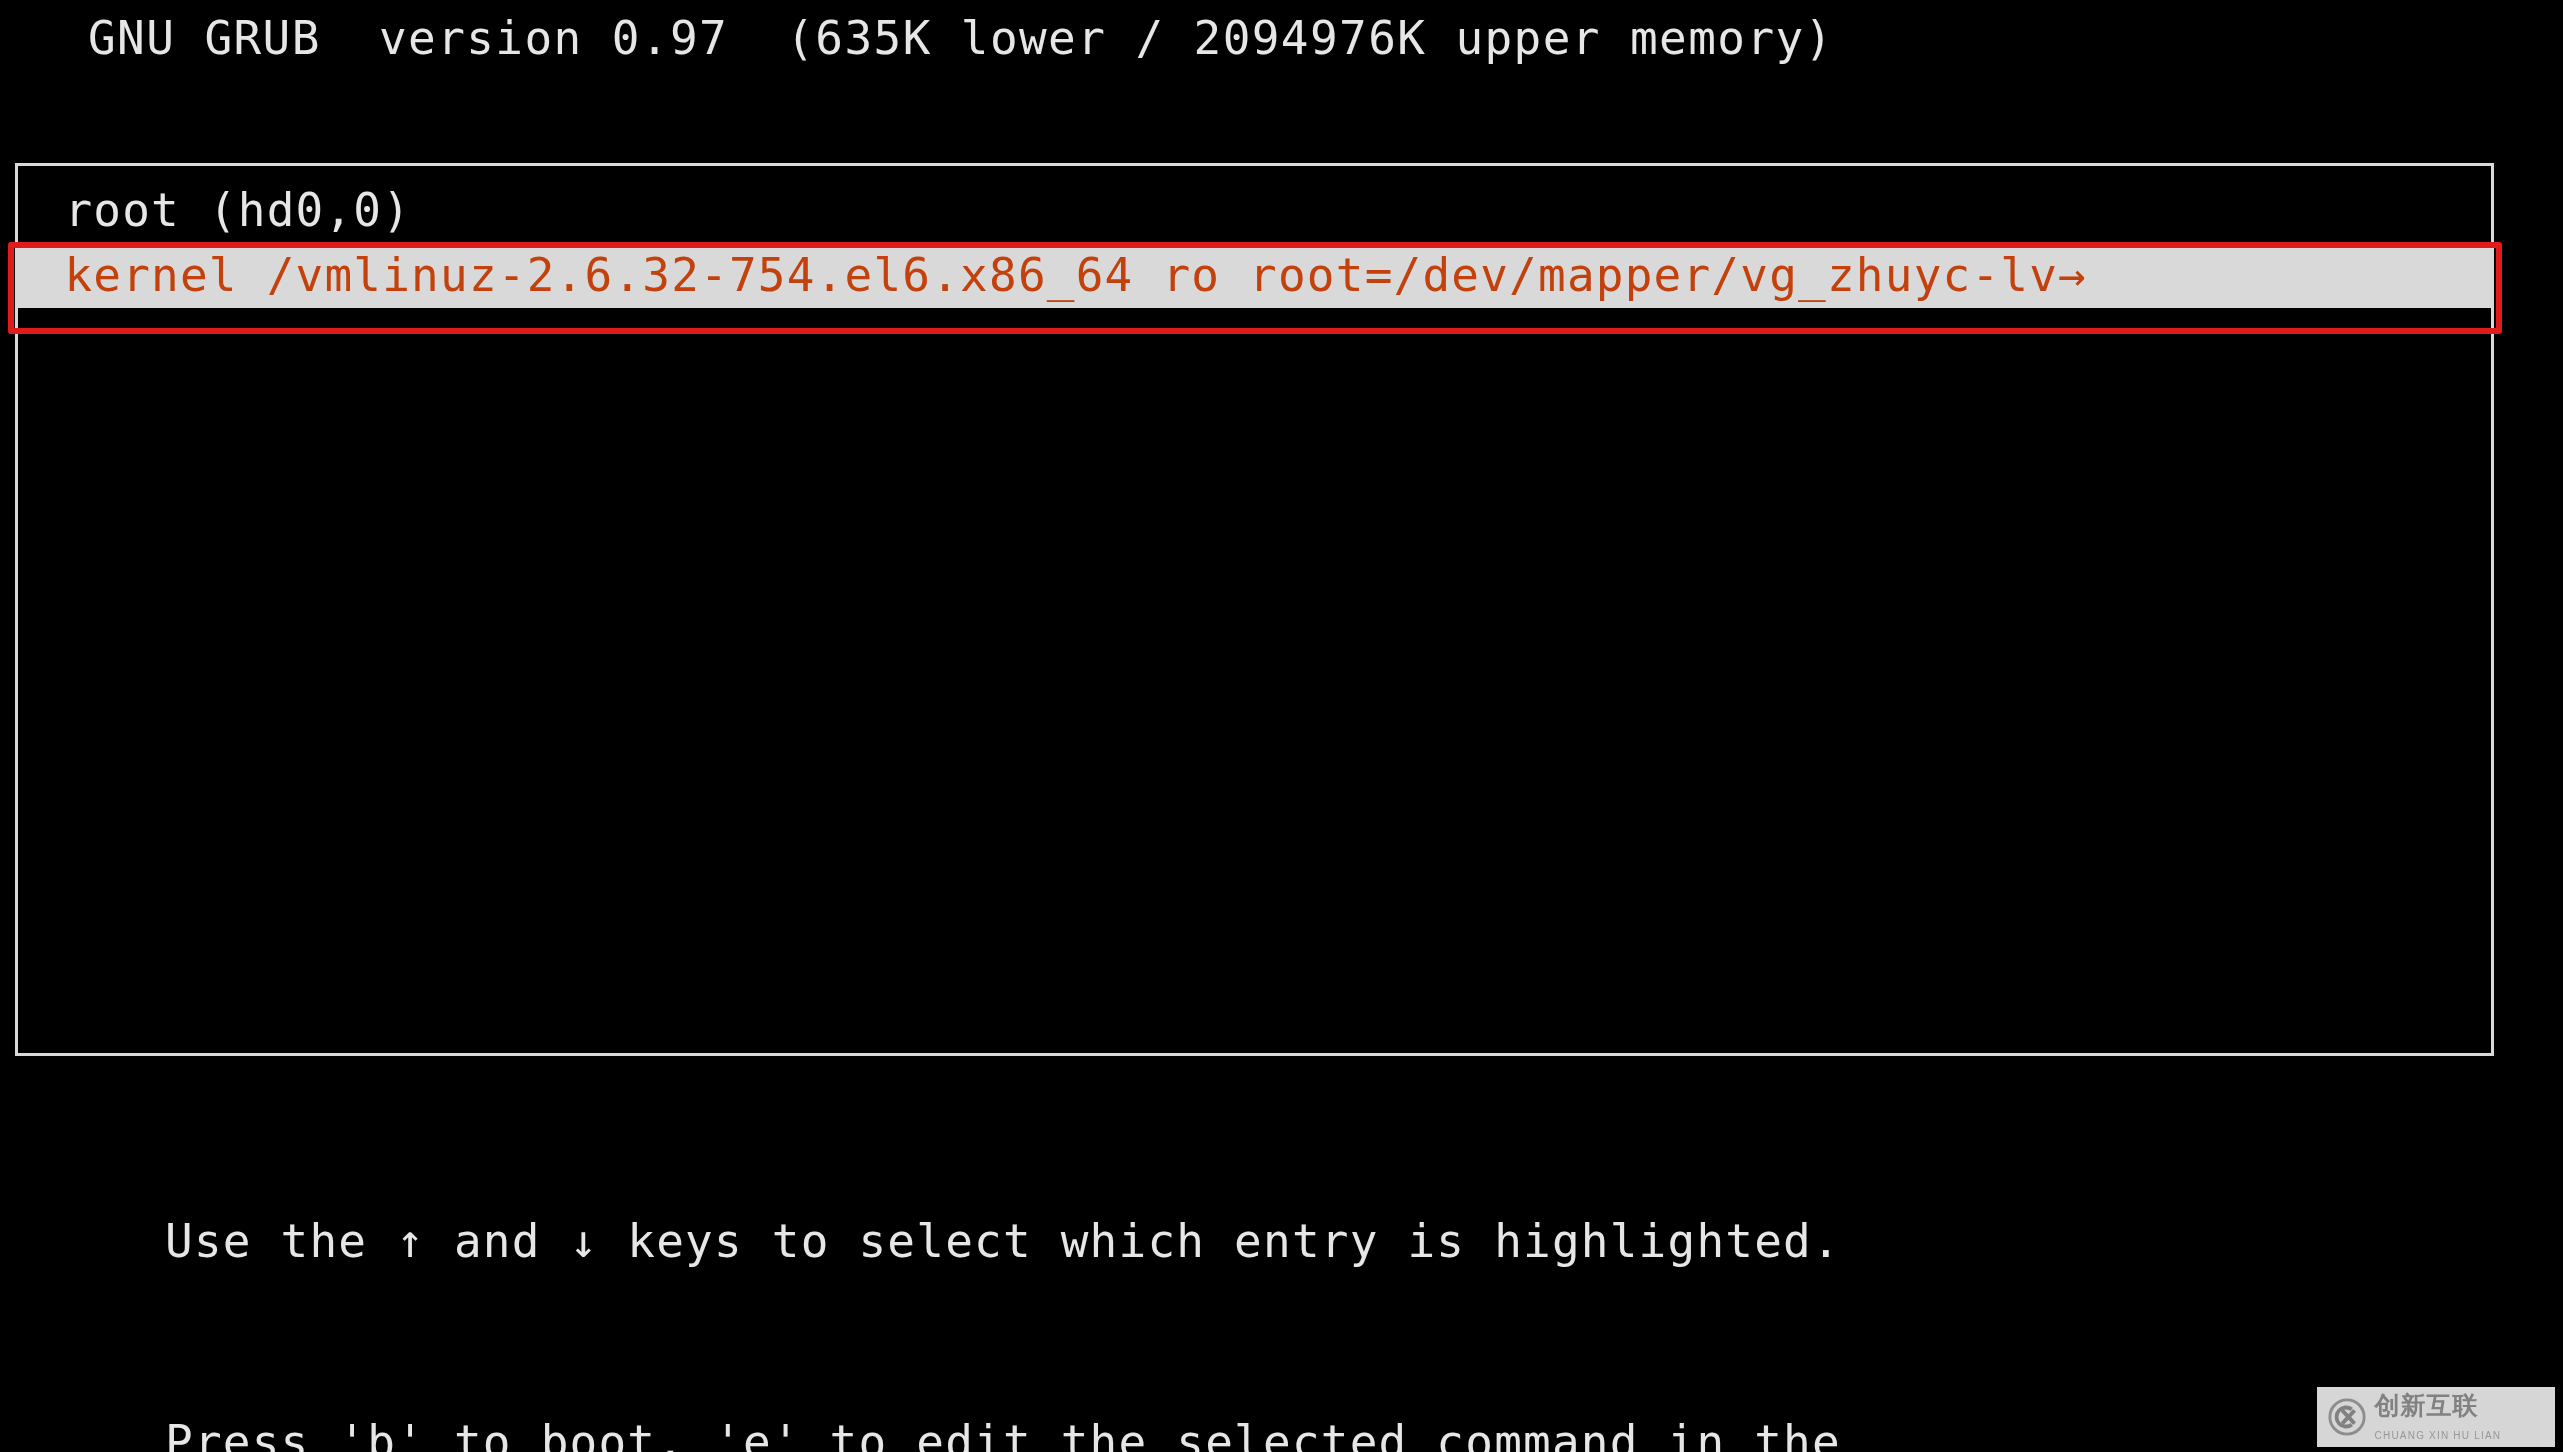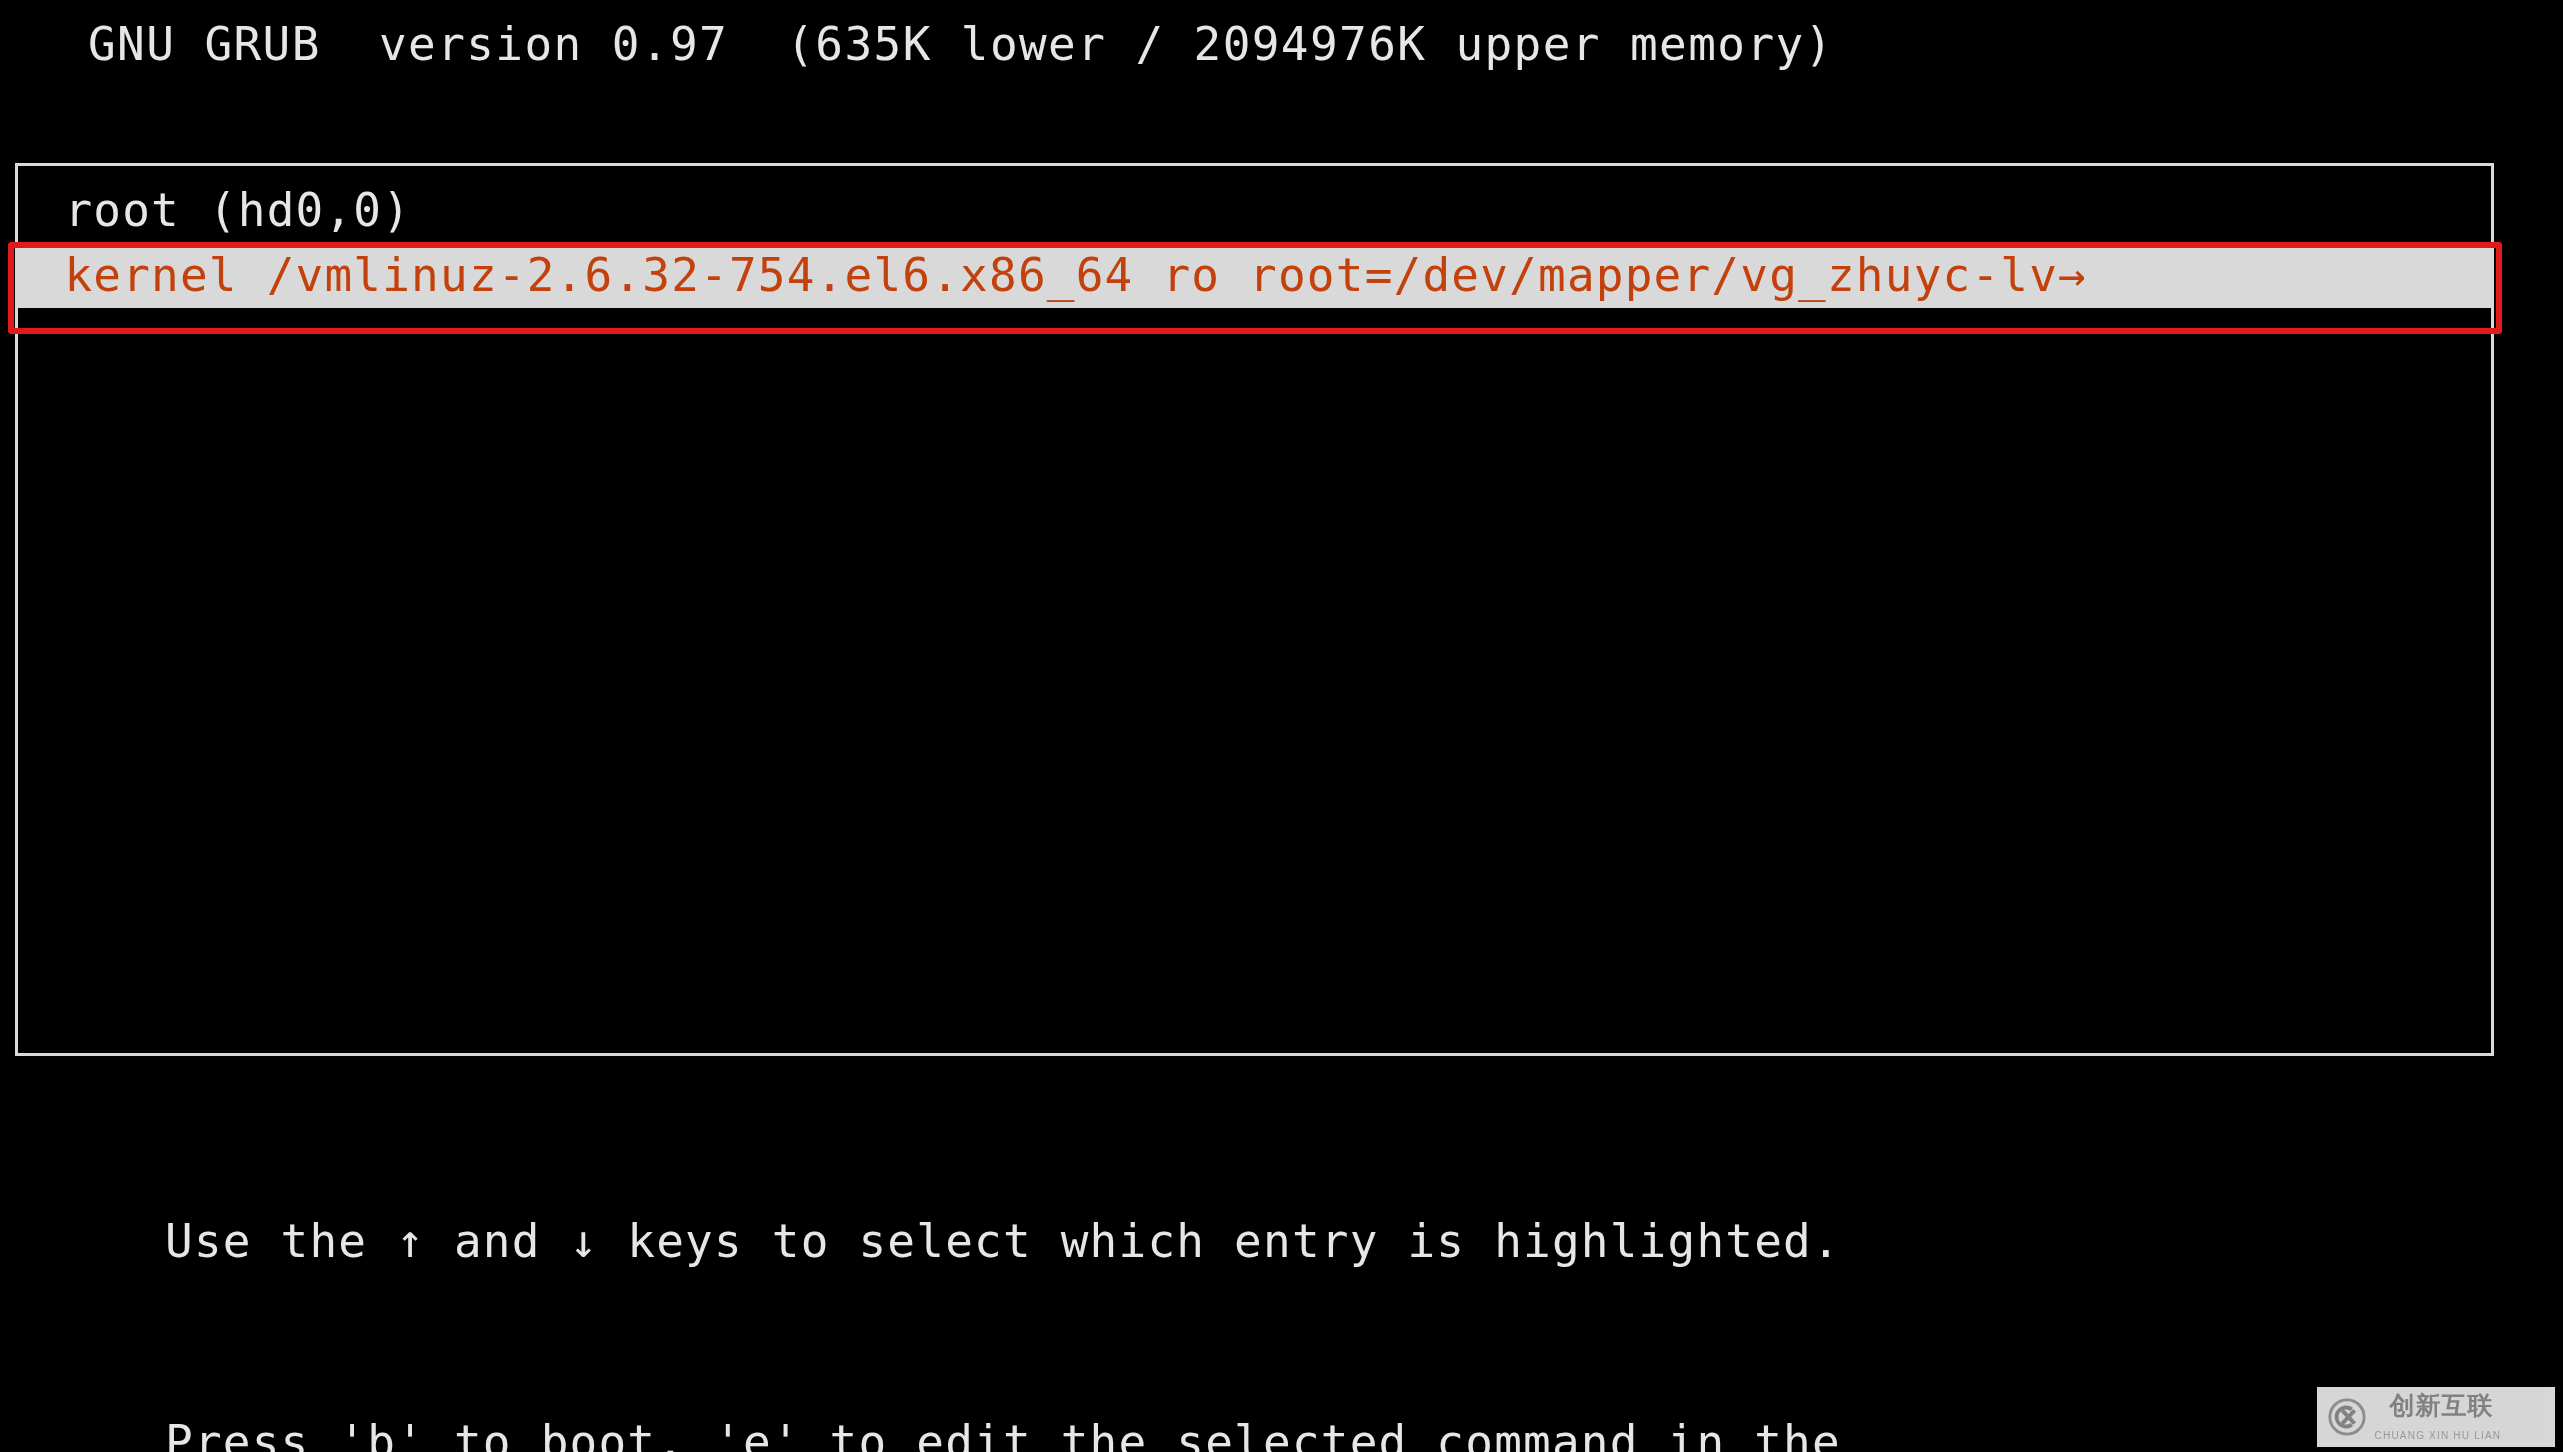--- a/index.html
+++ b/index.html
@@ -21,21 +21,21 @@
     left: 0; top: 0;
     width: 2563px;
     height: 1453px;
     background: #000000;
   }
 
   
   .title-line {
     position: absolute;
     left: 88px;
-    top: 14px;
+    top: 8px;
     font-size: 46px;
     line-height: 60px;
     letter-spacing: 1.4px;
     color: #e6e6e6;
     white-space: pre;
     font-weight: 500;
   }
 
   
   .menu-frame {
@@ -122,21 +122,20 @@
     flex: 0 0 40px;
     position: relative;
   }
   .wm-text { display: flex; flex-direction: column; justify-content: center; line-height: 1; }
   .wm-cn {
     font-family: "DejaVu Sans", sans-serif;
     font-size: 25px;
     color: #8d8d8d;
     letter-spacing: 1px;
     font-weight: bold;
-    margin-left: 15px;
   }
   .wm-py {
     font-family: "Liberation Sans", sans-serif;
     font-size: 10px;
     color: #a5a5a5;
     letter-spacing: 1.2px;
     margin-top: 13px;
   }
 </style>
 </head>

